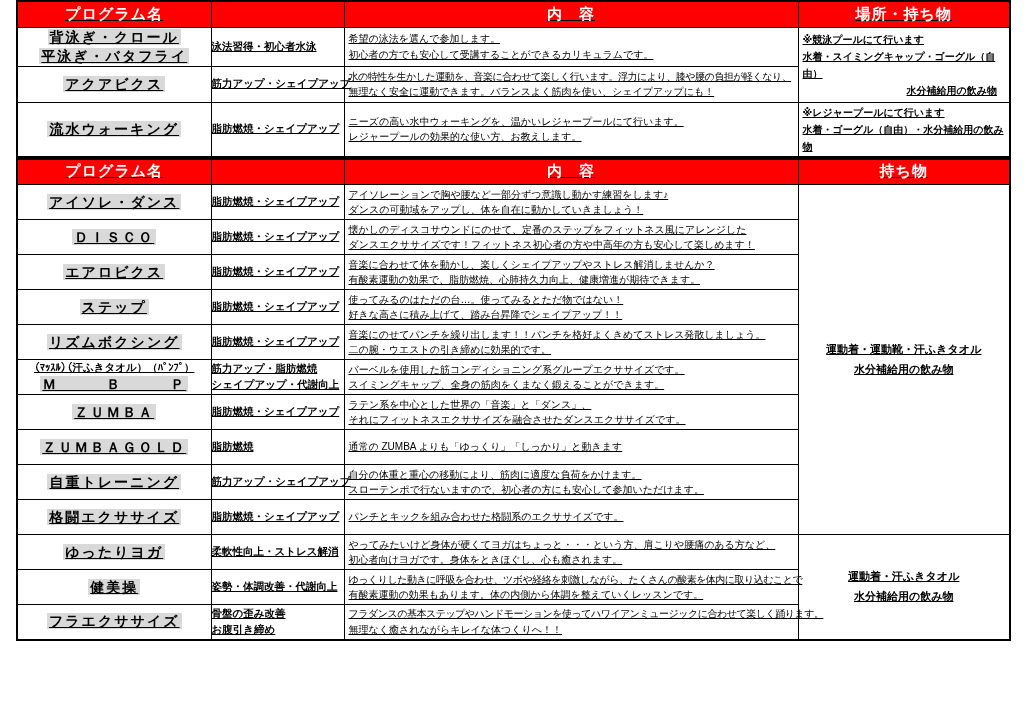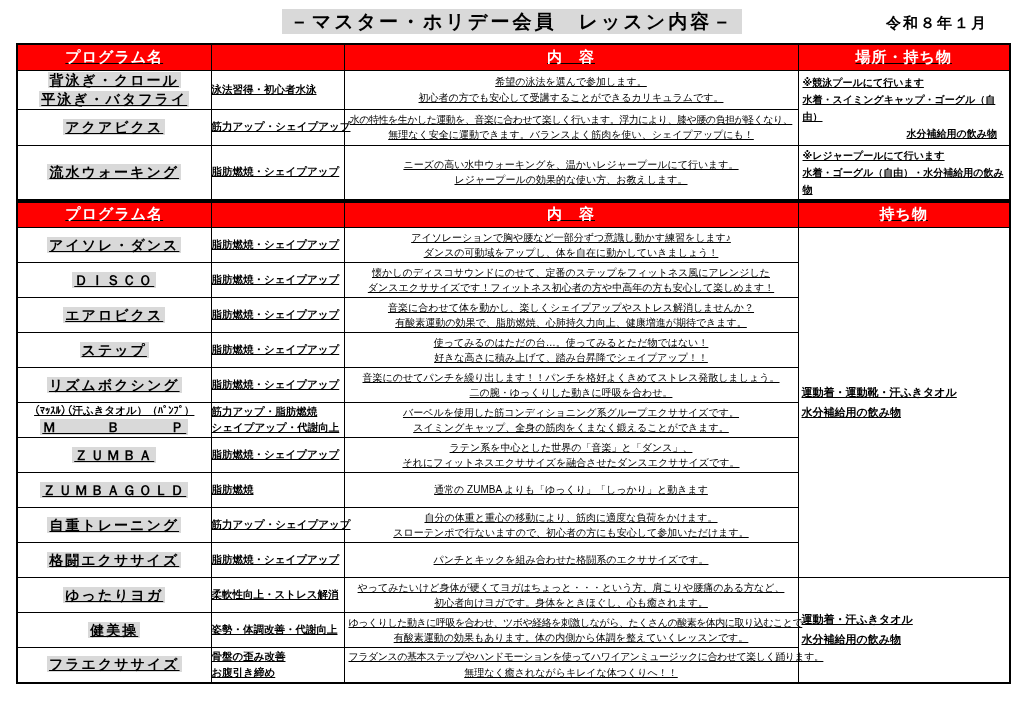--- a/index.html
+++ b/index.html
@@ -23,40 +23,34 @@
   table.studio tr.brow { height:35px; }
   td { vertical-align:middle; padding:1px 3px; }
 
   td.name-cell { text-align:center; padding:0; }
   td.name-cell .hl { background:#d9d9d9; font-size:14px; font-weight:bold; letter-spacing:2px; padding:0 2px; white-space:nowrap; }
   td.name-cell .small-note { font-size:10.5px; font-weight:600; letter-spacing:0; white-space:nowrap; line-height:1.4; }
 
   td.cat-cell { text-align:left; font-size:10.5px; font-weight:600; padding:0; line-height:1.5; }
   td.cat-cell div { white-space:nowrap; }
 
-  td.content-cell { font-size:10px; line-height:1.55; padding:1px 4px;text-align:center; }
+  td.content-cell { font-size:10px; line-height:1.55; padding:1px 4px; }
   td.content-cell div { white-space:nowrap; }
   td.content-cell div.tight { letter-spacing:-0.5px; }
 
   td.place-cell { font-size:10px; font-weight:600; line-height:1.7; padding:1px 4px; }
   td.place-cell .r { text-align:right; padding-right:8px; }
 
-  td.items-cell { text-align:left; font-size:11px; font-weight:600; line-height:1.8; }
+  td.items-cell { text-align:center; font-size:11px; font-weight:600; line-height:1.8; }
 </style>
 </head>
 <body>
 
 <div class="page">
 
-  <div class="doc-header">
-    <div class="doc-title">
-      <span class="hl">－マスター・ホリデー会員　レッスン内容－</span>
-    </div>
-    <span class="doc-date">令和８年１月</span>
-  </div>
 
 
   <table class="pool">
     <colgroup>
         <col class="c1">
         <col class="c2">
         <col class="c3">
         <col class="c4">
       </colgroup>
     <tbody>
@@ -189,21 +183,21 @@
 
     <tr class="brow">
       <td class="name-cell">
         <div><span class="hl">リズムボクシング</span></div>
       </td>
       <td class="cat-cell">
             <div>脂肪燃焼・シェイプアップ</div>
           </td>
       <td class="content-cell">
         <div>音楽にのせてパンチを繰り出します！！パンチを格好よくきめてストレス発散しましょう。</div>
-            <div>二の腕・ゆっくりした動きに呼吸を合わせ。</div>
+            <div>二の腕・ウエストの引き締めに効果的です。</div>
       </td>
     </tr>
 
     <tr class="brow">
       <td class="name-cell">
         <div class="small-note">（ﾏｯｽﾙ）（汗ふきタオル）（ﾊﾟﾝﾌﾟ）</div>
         <div><span class="hl">Ｍ　　　Ｂ　　　Ｐ</span></div>
       </td>
       <td class="cat-cell">
         <div>筋力アップ・脂肪燃焼</div>

